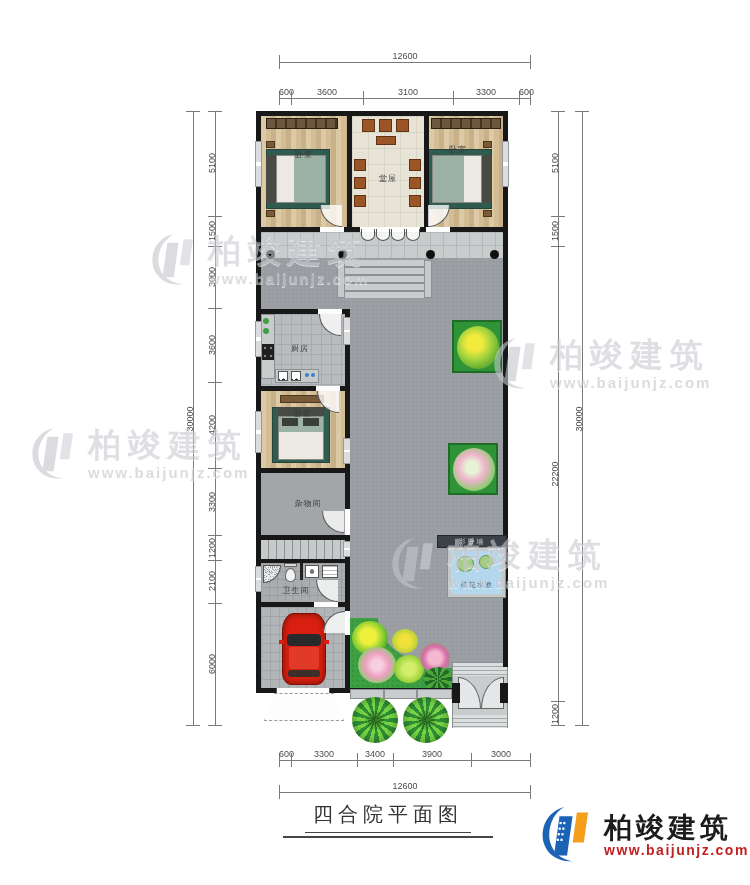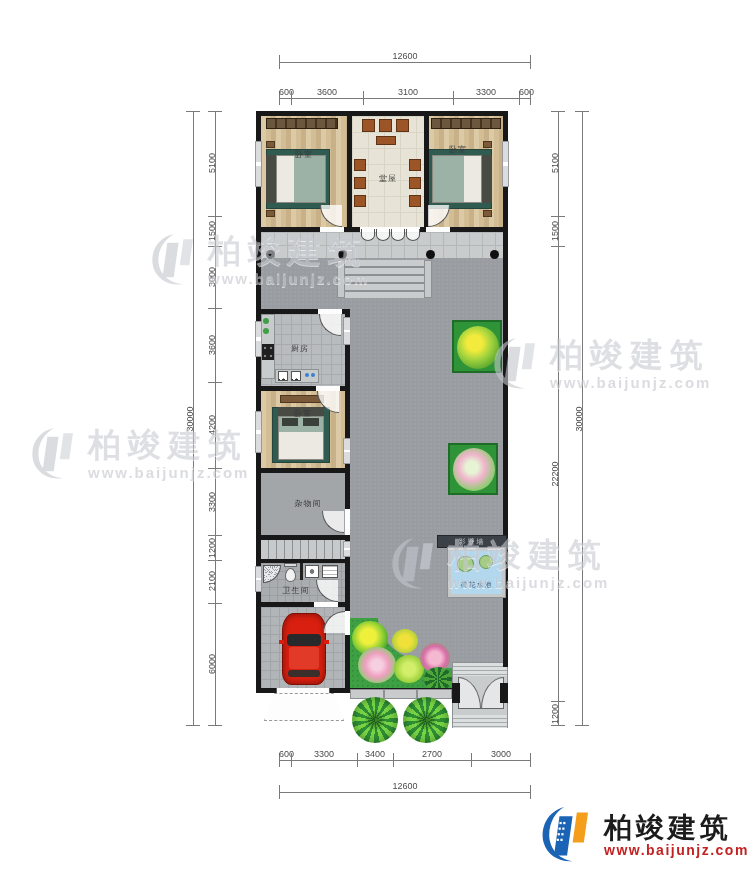--- a/index.html
+++ b/index.html
@@ -90,21 +90,21 @@
   <div class="hseg" style="flex:600">
         <span>600</span>
       </div>
   <div class="hseg" style="flex:3300">
         <span>3300</span>
       </div>
   <div class="hseg" style="flex:1800">
         <span>3400</span>
       </div>
   <div class="hseg" style="flex:3900">
-        <span>2700</span>
+        <span>3900</span>
       </div>
   <div class="hseg" style="flex:3000">
         <span>3000</span>
       </div>
 </div>
 <div class="hchain" style="left:256px;top:785px;width:252px">
   <div class="hseg" style="flex:12600">
         <span>12600</span>
       </div>
 </div>
@@ -374,20 +374,23 @@
         <path d="M30 2C10 6 2 24 6 40c4 14 18 22 34 20C22 58 12 46 12 32 12 18 20 8 30 2Z" fill="#c3c6cc"></path>
         <rect x="24" y="12" width="13" height="40" transform="skewX(-8)" fill="#c3c6cc"></rect>
         <rect x="42" y="8" width="11" height="30" transform="skewX(-8)" fill="#cfd2d8"></rect>
       </svg>
   <div>
         <div class="wm-name">柏竣建筑</div>
        <div class="wm-url">www.baijunjz.com</div>
       </div>
 </div>
 
+<div class="title-block">
+  <span>四合院平面图</span>
+</div>
 
 <div class="logo">
   <svg width="56" height="66" viewBox="0 0 60 68">
     <path d="M28 4C10 9 2 26 6 42c3.5 13 16 21 31 20C22 60 12 48 12 34 12 20 19 9 28 4Z" fill="#1b63b5"></path>
     <rect x="25" y="14" width="14" height="42" transform="skewX(-8)" fill="#1b63b5"></rect>
     <g fill="#fff">
           <rect x="23" y="20" width="2.4" height="2.4"></rect>
           <rect x="27" y="20" width="2.4" height="2.4"></rect>
           <rect x="22" y="26" width="2.4" height="2.4"></rect>
           <rect x="26" y="26" width="2.4" height="2.4"></rect>

